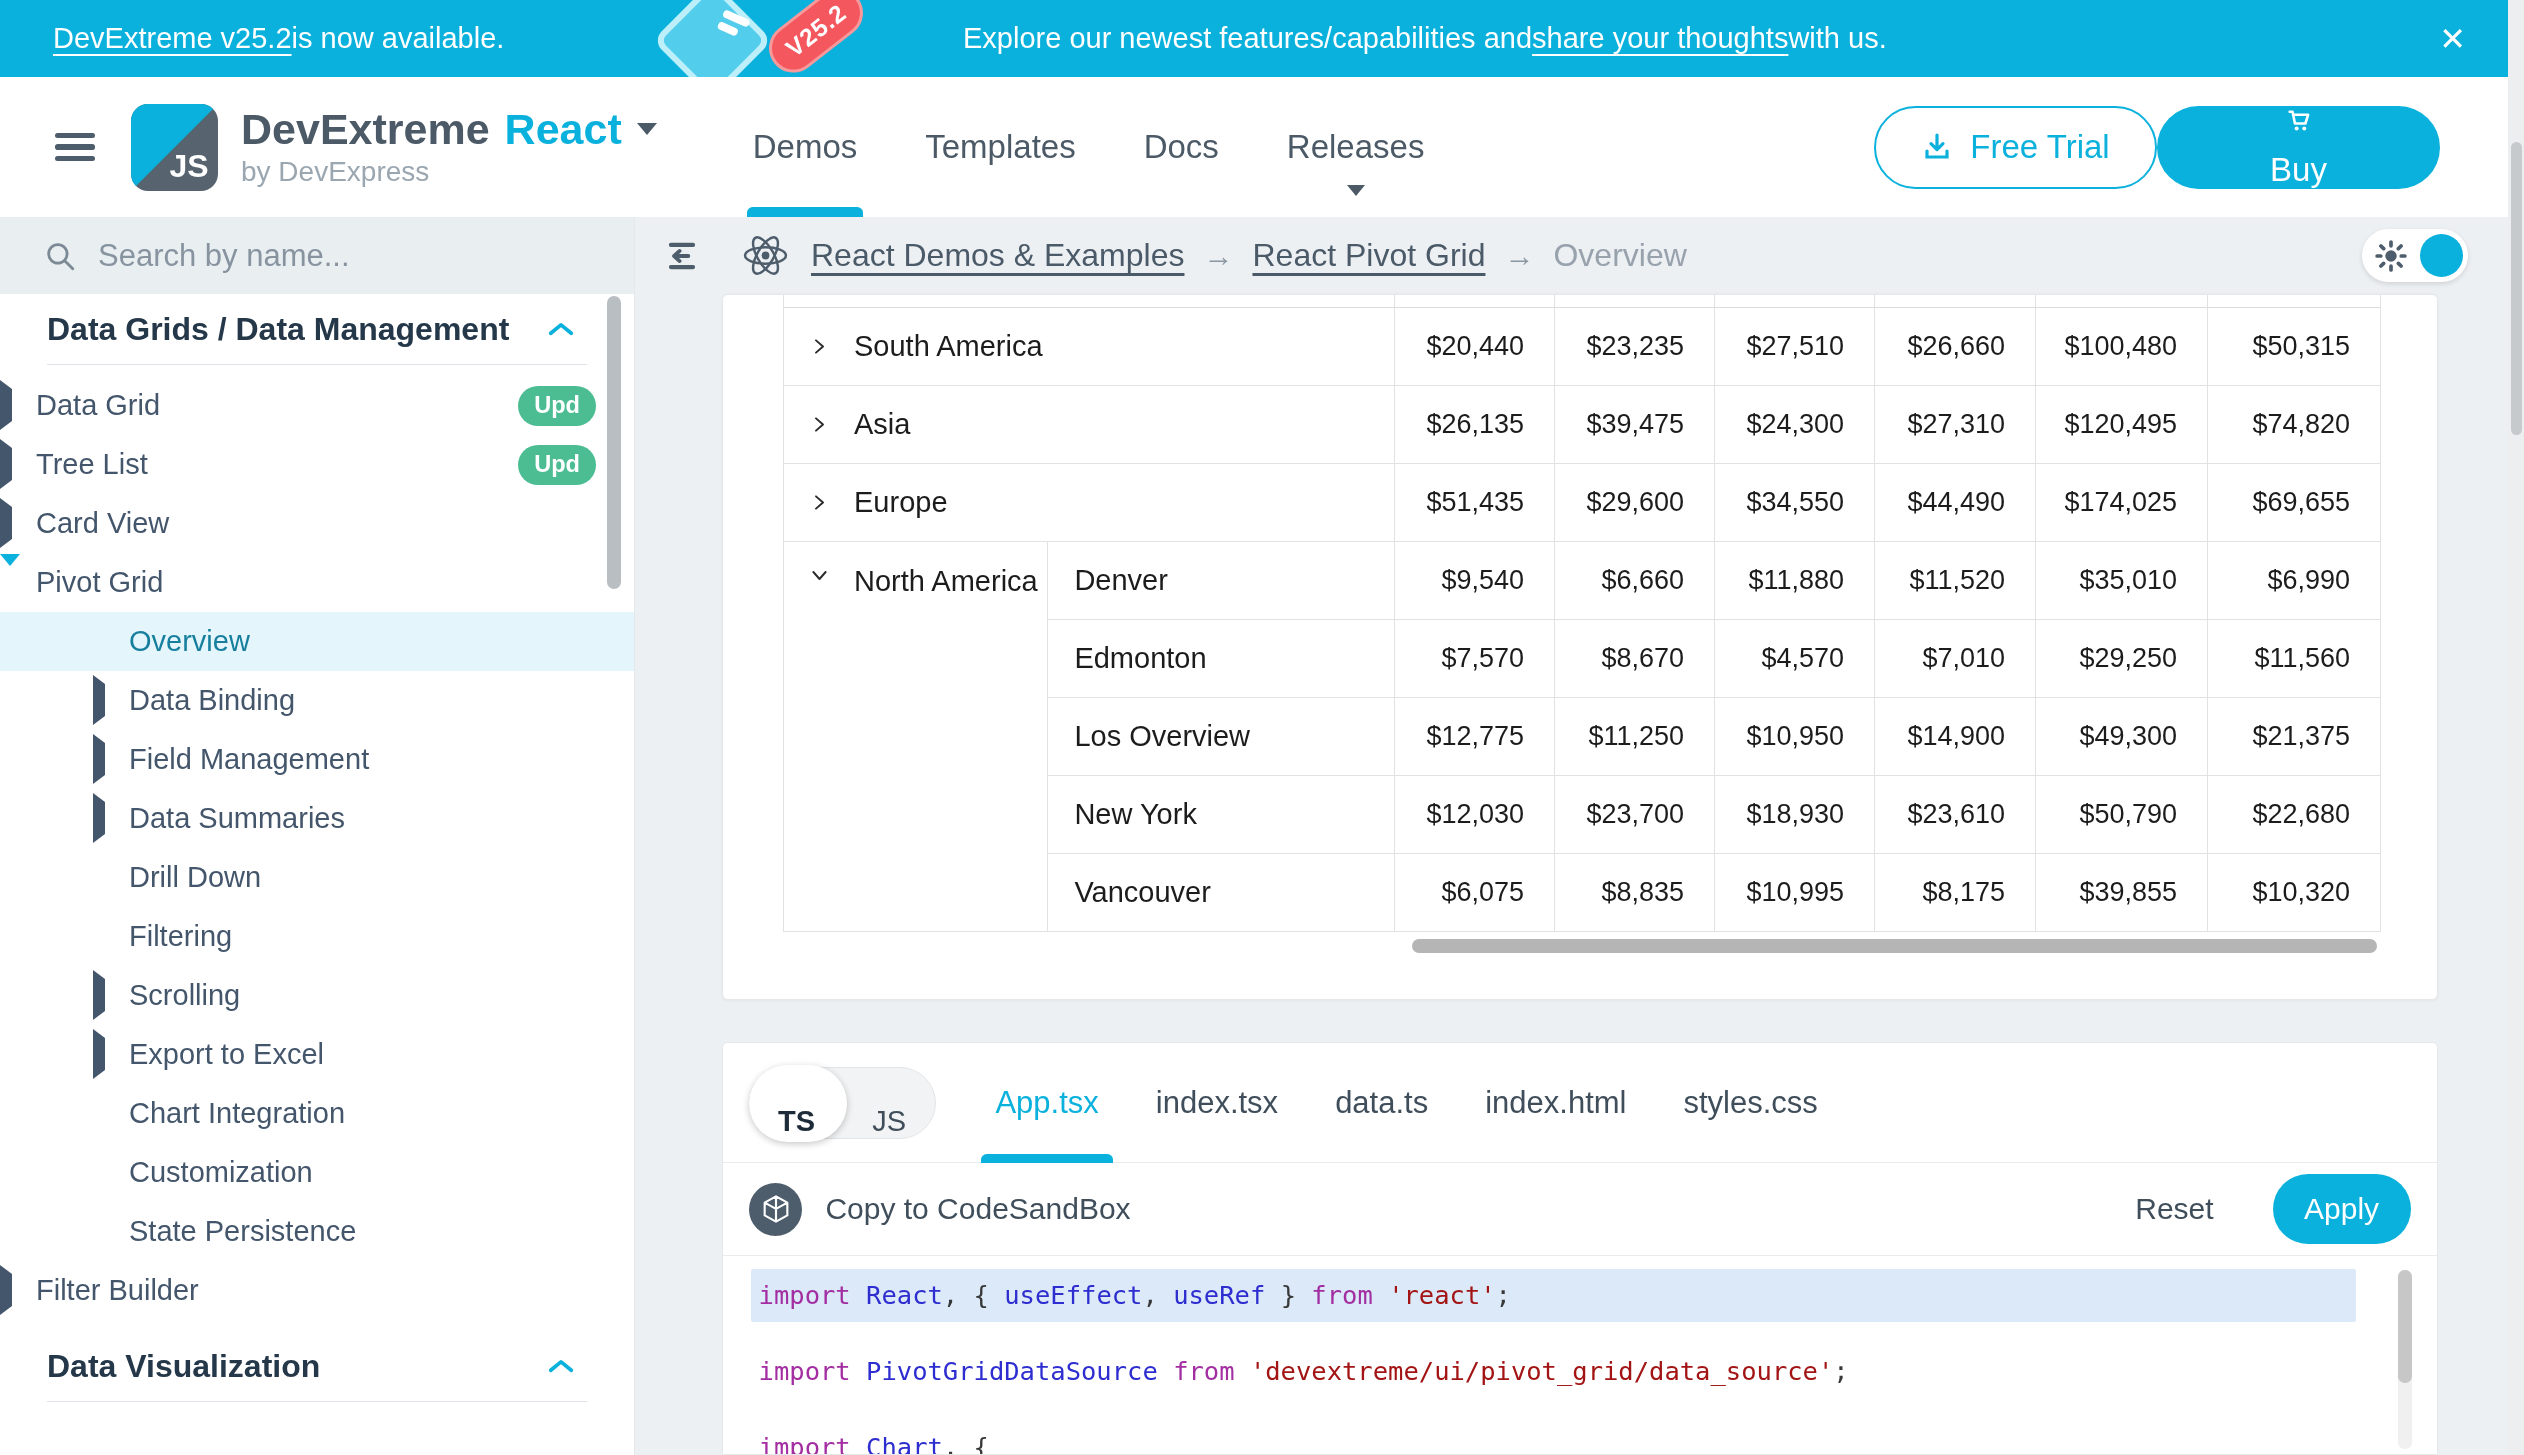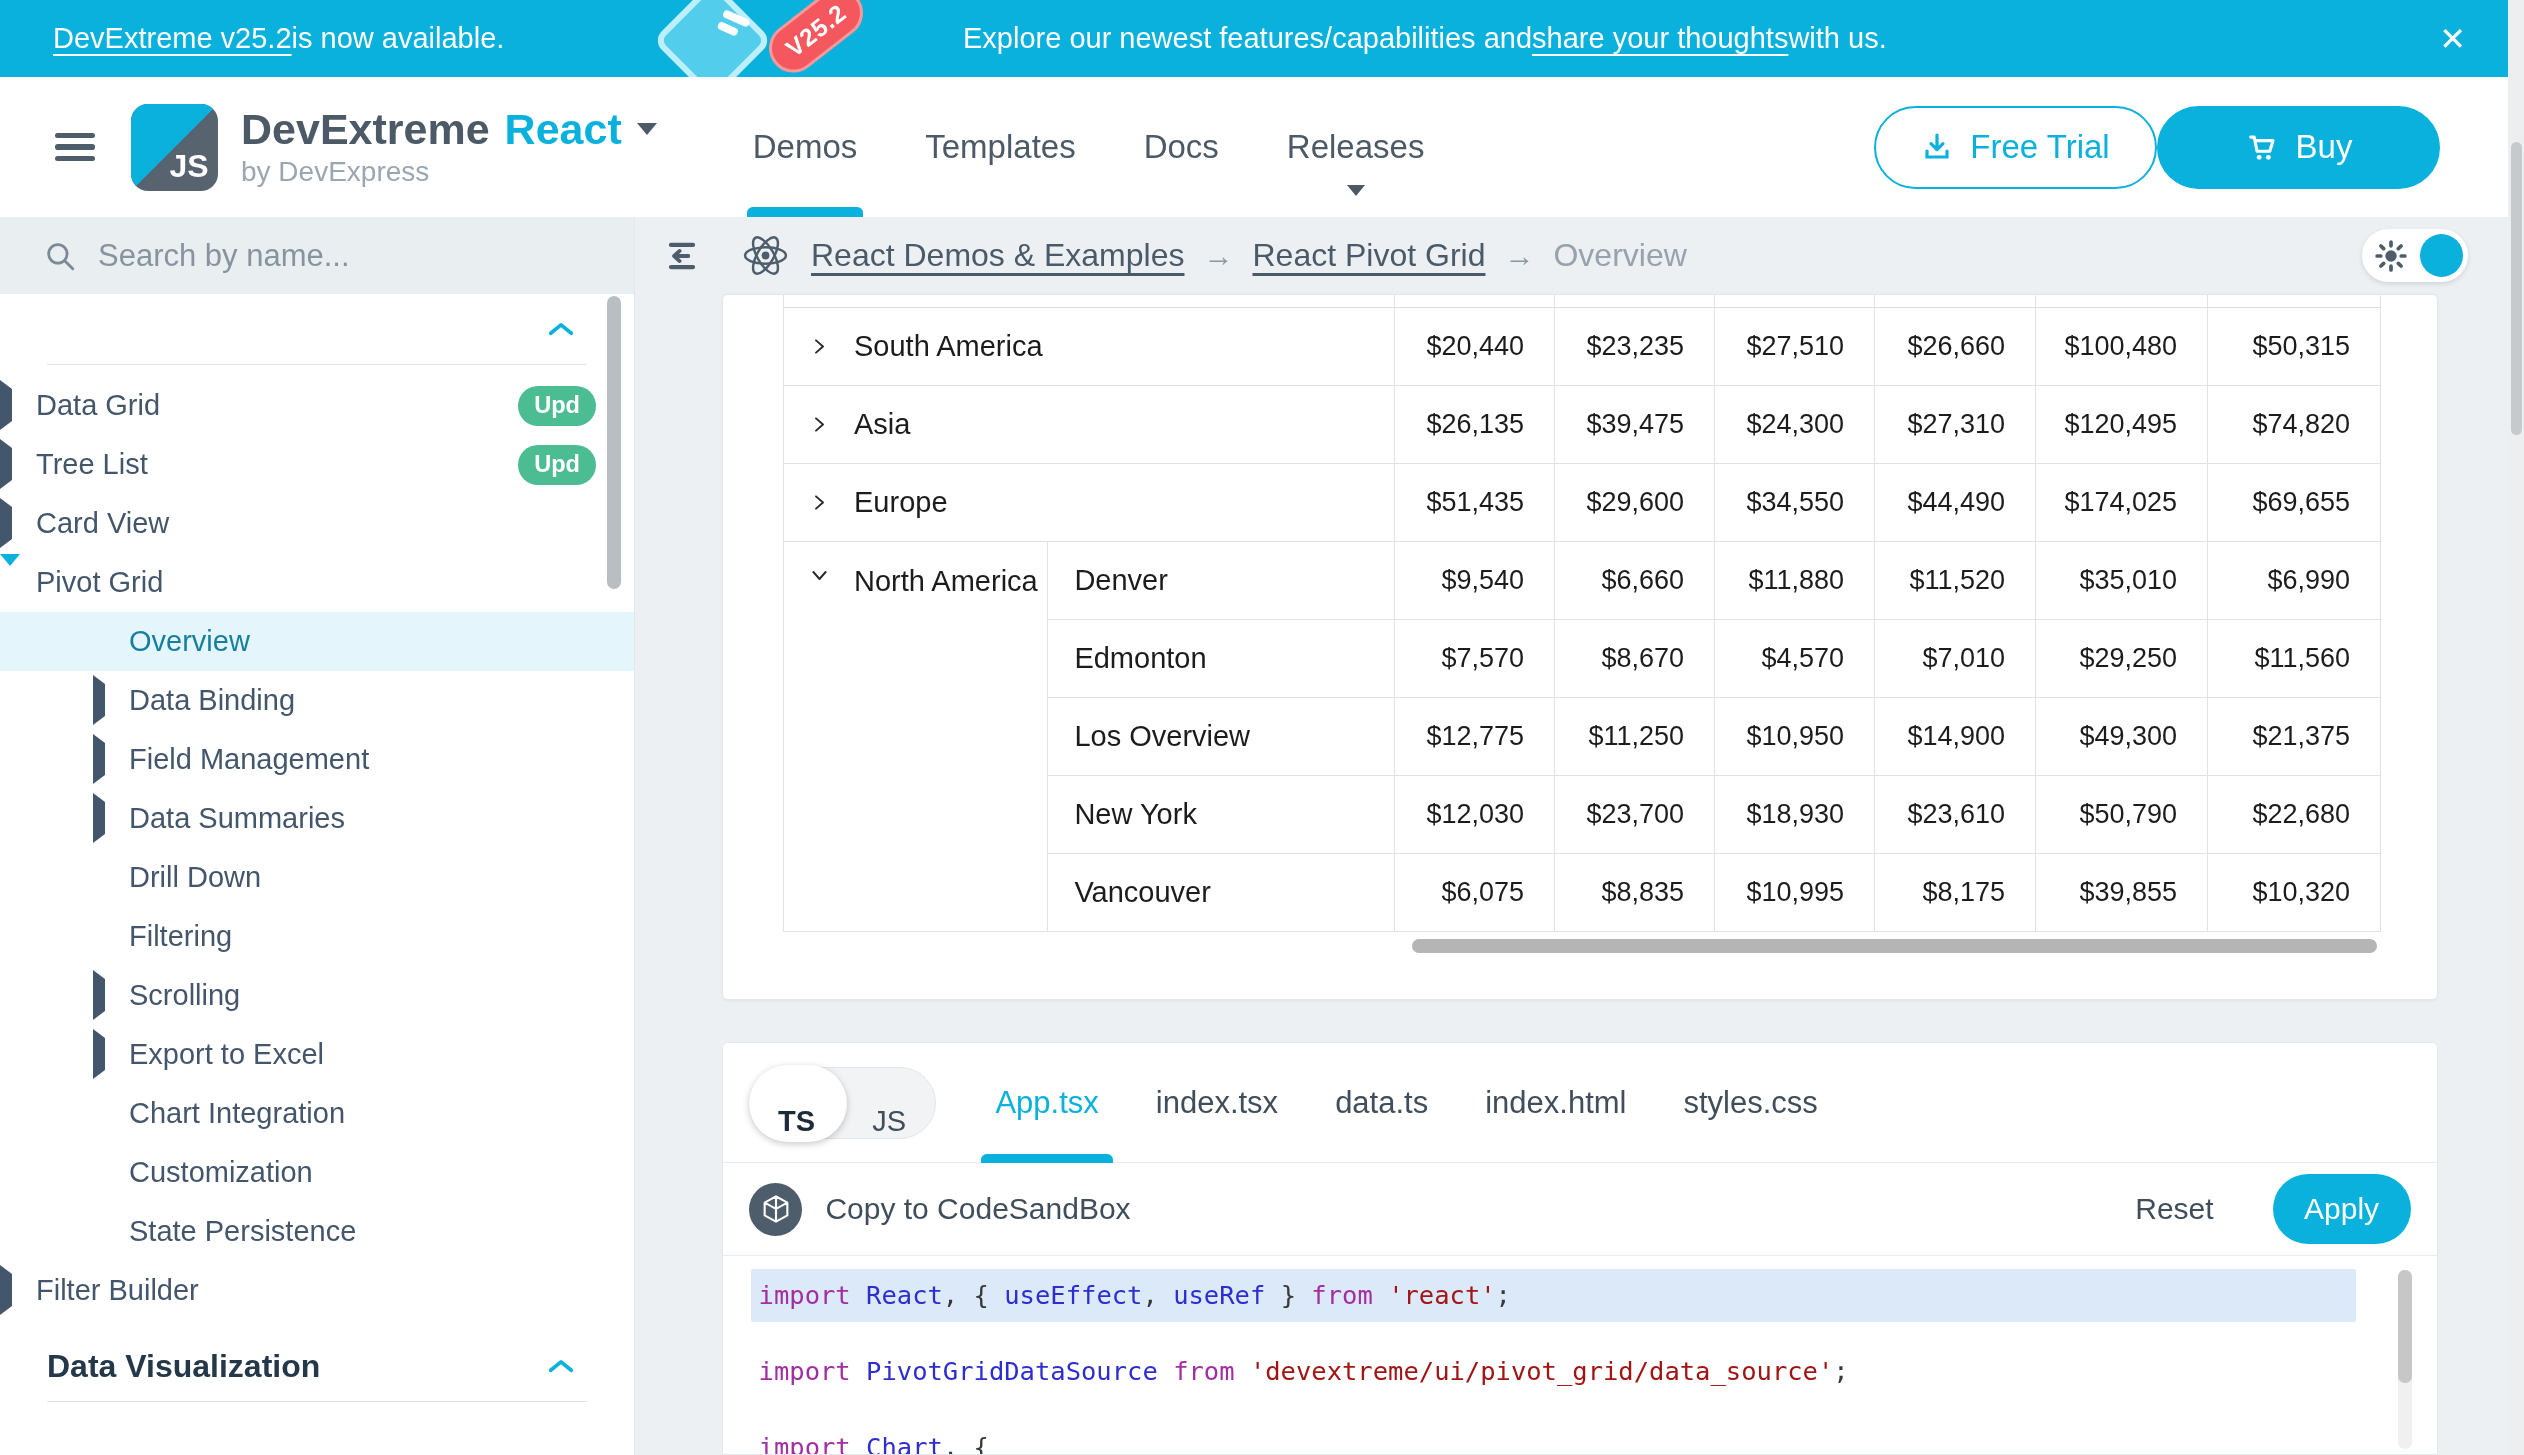--- a/index.html
+++ b/index.html
@@ -38,21 +38,21 @@
   .logo-caret { width:0; height:0; border-left:10.4px solid transparent; border-right:10.4px solid transparent; border-top:12.3px solid #4b5a66; margin-left:15px; align-self:center; }
   .logo-sub { font-size:28px; color:#9aa6b0; margin-top:7.6px; }
   .main-nav { display:flex; margin-left:96px; gap:68px; height:140px; align-items:center; }
   .nav-item { position:relative; font-size:33px; color:#4b5a66; height:140px; display:flex; align-items:center; cursor:pointer; }
   .nav-item.active::after { content:""; position:absolute; left:-5.7px; right:-5.7px; bottom:0; height:10.4px; background:#0ab1dc; border-radius:5.7px 5.7px 0 0; }
   .nav-caret { width:0; height:0; border-left:9.4px solid transparent; border-right:9.4px solid transparent; border-top:11.3px solid #4b5a66; position:absolute; bottom:21px; left:50%; transform:translateX(-50%); }
   .header-btns { margin-left:auto; margin-right:85px; display:flex; }
   .btn-outline { width:283px; height:83px; border:2.8px solid #0ab1dc; border-radius:43px; color:#0ab1dc;
     font-size:33px; display:flex; align-items:center; justify-content:center; gap:17px; background:#fff; cursor:pointer; }
   .btn-solid { width:283px; height:83px; background:#0ab1dc; border-radius:43px; color:#fff;
-    font-size:33px; display:flex; align-items:center; justify-content:center; gap:17px; cursor:pointer; }
+    font-size:33px; display:flex; align-items:center; justify-content:center; gap:17px; cursor:pointer;flex-direction:column; }
   
   .body-row { display:flex; height:1239px; }
   
   .sidebar { position:relative; width:635px; background:#fff; border-right:0.9px solid #e3e8ec; flex:none; }
   .search-bar { height:77px; background:#e9eef1; display:flex; align-items:center; padding-left:43px; gap:21px; cursor:text; }
   .search-ph { font-size:31px; color:#8794a0; }
   .menu { padding-top:0; }
   .m-head { height:70px; display:flex; align-items:center; padding:0 59px 0 47px; cursor:pointer; }
   .m-head span { font-size:32px; font-weight:bold; color:#25384a; }
   .m-head svg { margin-left:auto; }
@@ -197,20 +197,21 @@
     <div class="sidebar">
       <div class="search-bar">
         <svg width="34" height="34" viewBox="0 0 24 24">
           <circle cx="10.5" cy="10.5" r="6.5" fill="none" stroke="#7c8a96" stroke-width="2"></circle>
           <path d="M15.5 15.5 21 21" stroke="#7c8a96" stroke-width="2" stroke-linecap="round"></path>
         </svg>
         <span class="search-ph">Search by name...</span>
       </div>
       <div class="menu">
         <div class="m-head">
+          <span>Data Grids / Data Management</span>
           <svg width="28" height="19" viewBox="0 0 30 20">
             <path d="M4 14 15 5l11 9" fill="none" stroke="#0ab1dc" stroke-width="4" stroke-linecap="round" stroke-linejoin="round"></path>
           </svg>
         </div>
         <div class="m-div"></div>
         <div class="m-list" id="menu-list">
             <div class="m-item">
               <span class="arr"><i class="tri-r"></i></span>
               <span>Data Grid</span>
               <span class="upd">Upd</span>

